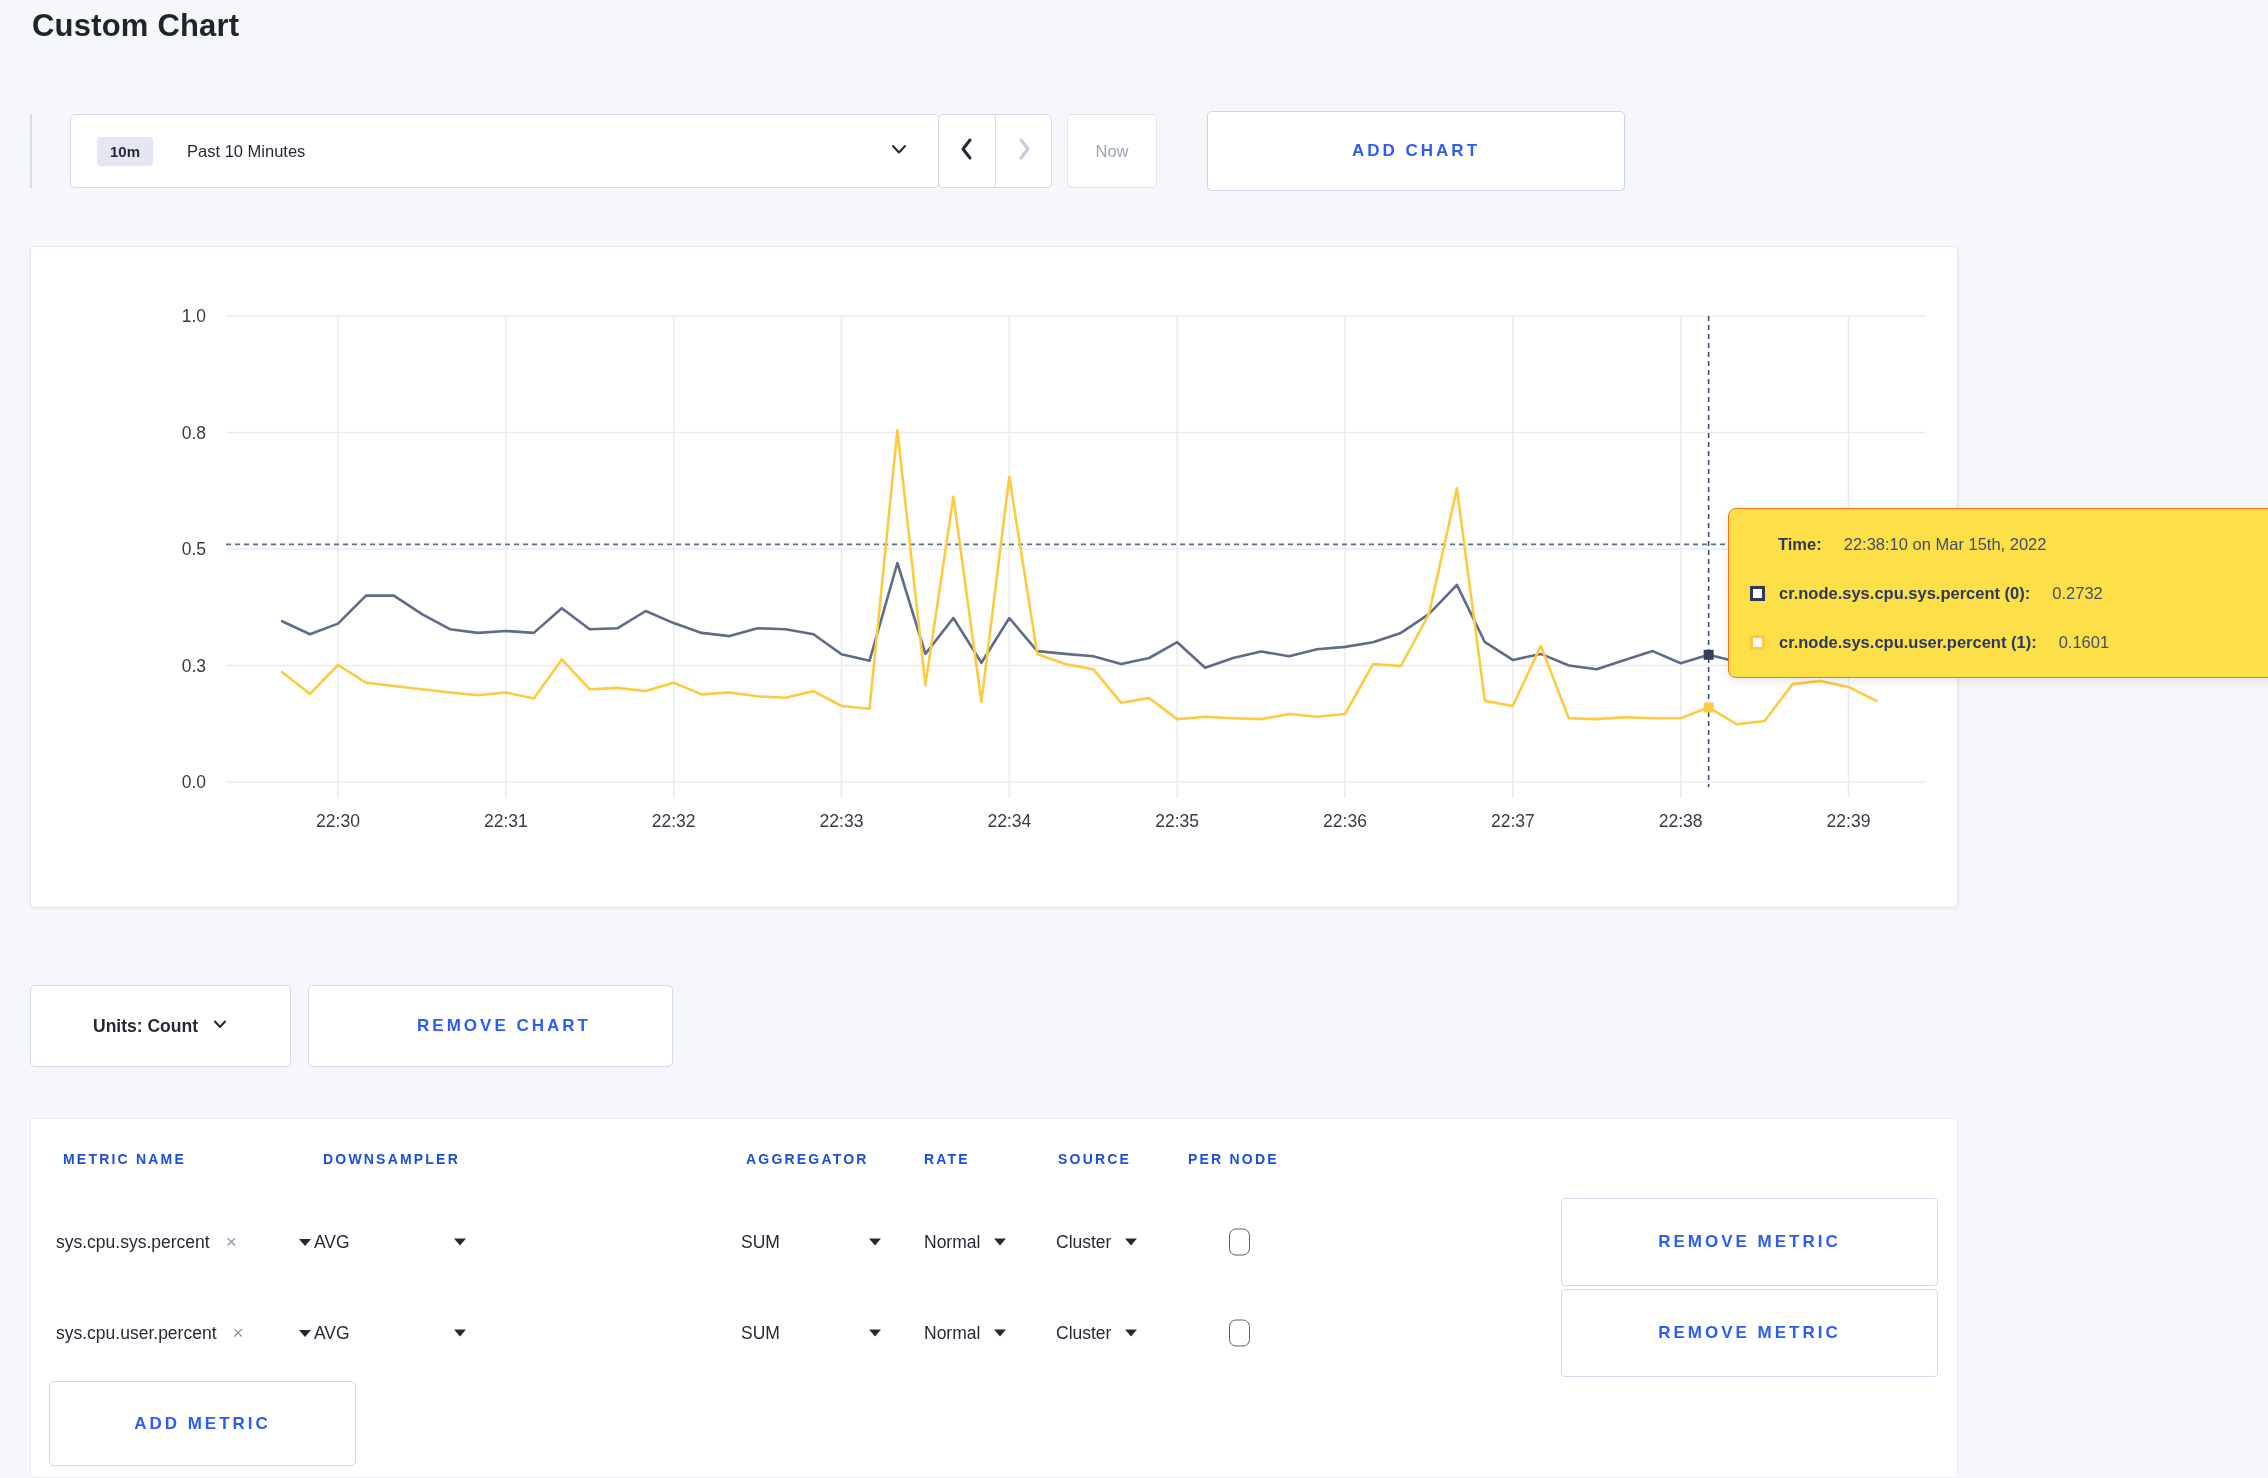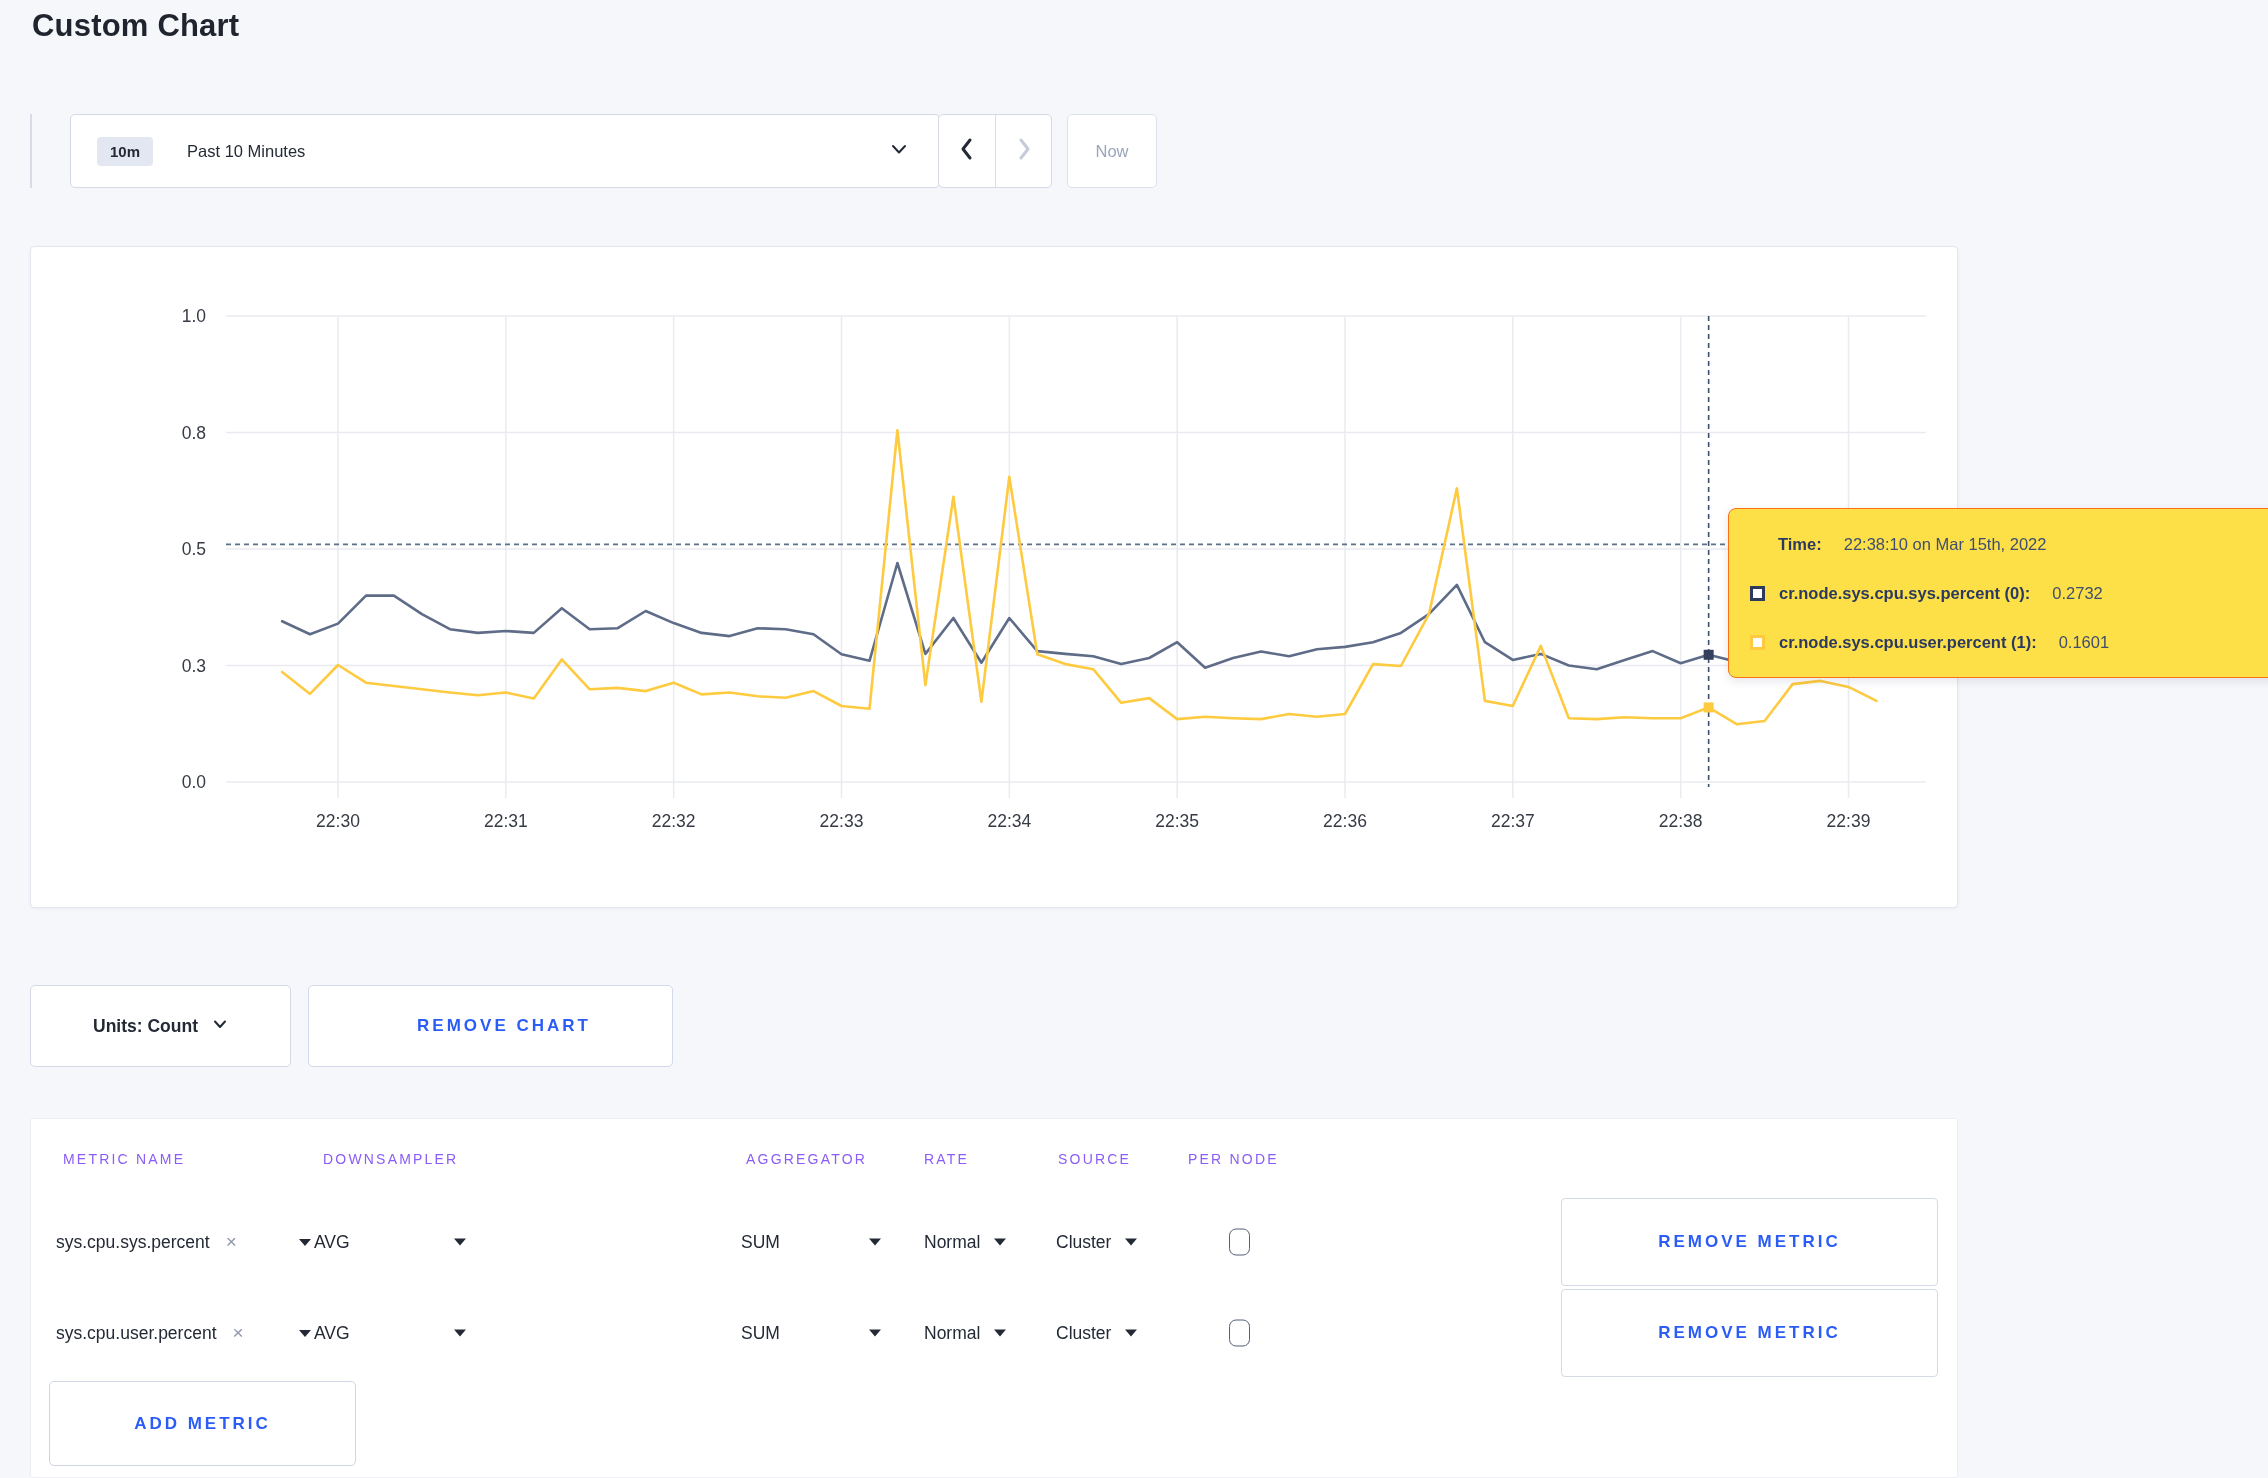--- a/index.html
+++ b/index.html
@@ -53,22 +53,22 @@
   
   .units-btn { left:30px; top:985px; width:261px; height:82px; gap:14px; }
   .units-label { font-size:17.5px; font-weight:700; color:#242a35; }
   .remove-chart-btn { left:308px; top:985px; width:365px; height:82px; border-color:#d3d9ea;padding-left:27px; }
   
   .metrics-card {
     position:absolute; left:30px; top:1118px; width:1928px; height:360px;
     background:#fff; border:1px solid #eceef4; border-radius:3px;
   }
   .th {
-    position:absolute; top:32px; font-size:14px; font-weight:400; letter-spacing:2.2px;
-    color:#8b5cf6;
+    position:absolute; top:32px; font-size:14px; font-weight:700; letter-spacing:2.2px;
+    color:#1d4ed8;
   }
   .th-metric{left:32px} .th-downsampler{left:292px} .th-aggregator{left:715px}
   .th-rate{left:893px} .th-source{left:1027px} .th-pernode{left:1157px}
   .mrow { position:absolute; left:0; width:100%; height:88px; }
   .mrow-0 { top:79px; } .mrow-1 { top:170px; }
   .cell { position:absolute; top:50%; transform:translateY(-50%); display:flex; align-items:center; font-size:17.5px; color:#242a35; cursor:pointer; }
   .cell-metric { left:25px; width:255px; }
   .cell-metric .x-close { margin-left:16px; color:#8f98ab; font-size:19px; }
   .cell-metric .tri { margin-left:auto; }
   .cell-downsampler { left:283px; width:152px; justify-content:space-between; }
@@ -113,20 +113,21 @@
     <span class="nav-cell">
       <span>
         <svg width="22" height="26" viewBox="0 0 22 26">
             <polyline points="8,4 15,13 8,22" fill="none" stroke="#c4cbd9" stroke-width="3" stroke-linecap="round" stroke-linejoin="round"></polyline>
           </svg>
       </span>
     </span>
   </div>
 
   <div class="btn now-btn">Now</div>
+  <div class="btn blue-btn add-chart-btn">ADD CHART</div>
 
   <div class="chart-panel">
     <svg id="chart-svg" width="1928" height="662">
         <line x1="195" y1="535" x2="1895" y2="535" stroke="#e9ebf1" stroke-width="1.5"></line>
         <text x="175" y="541" text-anchor="end" font-size="17.5" font-family="Liberation Sans, sans-serif" fill="#363b45">0.0</text>
         <line x1="195" y1="418.5" x2="1895" y2="418.5" stroke="#e9ebf1" stroke-width="1.5"></line>
         <text x="175" y="424.5" text-anchor="end" font-size="17.5" font-family="Liberation Sans, sans-serif" fill="#363b45">0.3</text>
         <line x1="195" y1="302" x2="1895" y2="302" stroke="#e9ebf1" stroke-width="1.5"></line>
         <text x="175" y="308" text-anchor="end" font-size="17.5" font-family="Liberation Sans, sans-serif" fill="#363b45">0.5</text>
         <line x1="195" y1="185.5" x2="1895" y2="185.5" stroke="#e9ebf1" stroke-width="1.5"></line>

